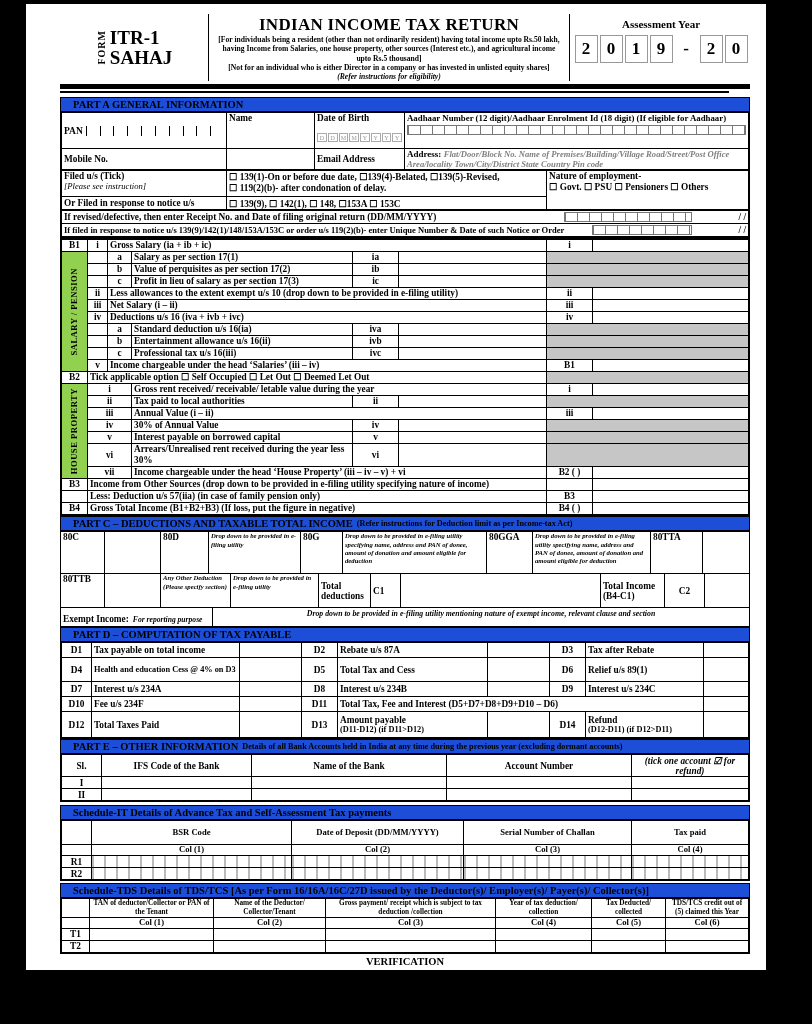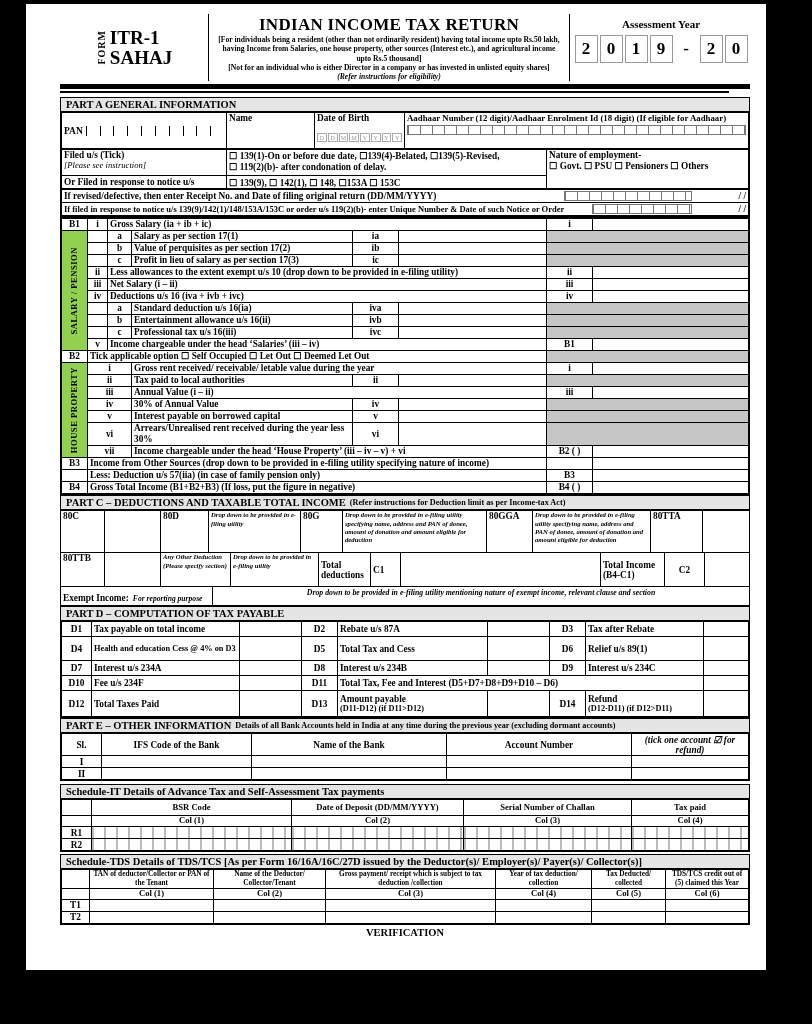--- a/index.html
+++ b/index.html
@@ -19,22 +19,22 @@
   .hdr-sub.it { font-style:italic; }
   .hdr-right { text-align:center; padding:2px 2px 0 4px; }
   .ay-label { font-weight:bold; font-size:11px; margin:2px 0 5px; }
   .ay-boxes { display:flex; gap:2px; justify-content:center; }
   .ay-box { width:23px; height:28px; border:1px solid #999; display:flex; align-items:center; justify-content:center;
             font-size:17px; font-weight:bold; }
   .rule1 { height:5px; background:#000; margin-top:3px; }
   .rule2 { height:2px; background:#000; margin-top:2px; width:97%; }
 
   
-  .bar { background:#e5e5e5; border:1px solid #000; border-bottom:none; font-weight:bold; font-size:10.5px;
-         line-height:13px; padding:0 5px; display:flex; }
+  .bar { background:#1d4ed8; border:1px solid #000; border-bottom:none; font-weight:bold; font-size:10.5px;
+         line-height:13px; padding:0 12px; display:flex; }
   .bar .note { font-weight:bold; }
   .bar .small { font-size:8.2px; align-self:center; margin-left:4px; }
 
   
   table { border-collapse:collapse; width:100%; table-layout:fixed; }
   td { border:1px solid #000; font-size:9.3px; padding:0 2px; vertical-align:middle; overflow:hidden; }
   .wrap { border:1.5px solid #000; }
   .b { font-weight:bold; }
   .i { font-style:italic; }
   .c { text-align:center; }
@@ -159,20 +159,29 @@
                 <span class="dob-cell">M</span>
             <span class="dob-cell">Y</span>
                 <span class="dob-cell">Y</span>
             <span class="dob-cell">Y</span>
                 <span class="dob-cell">Y</span>
           </div>
         </td>
         <td style="vertical-align:top">
           <div class="b" style="font-size:8.8px;line-height:1.2">Aadhaar Number (12 digit)/Aadhaar Enrolment Id (18 digit) (If eligible for Aadhaar)</div>
           <div class="boxes" style="margin-top:1px"></div>
+        </td>
+      </tr>
+      <tr style="height:20px">
+        <td class="b" colspan="1">Mobile No.</td>
+        <td></td>
+        <td class="b">Email Address</td>
+        <td>
+          <span class="b" style="font-size:9px">Address:</span>
+          <span class="addr-hint">Flat/Door/Block No.      Name of Premises/Building/Village Road/Street/Post Office   Area/locality      Town/City/District          State      Country              Pin code</span>
         </td>
       </tr>
     </tbody>
       </table>
     <table style="border-top:1px solid #000">
       <colgroup>
           <col style="width:165px">
           <col style="width:320px">
           <col>
         </colgroup>
@@ -555,21 +564,21 @@
   <div class="wrap">
     <table class="ct">
       <colgroup>
           <col style="width:30px">
           <col style="width:200px">
           <col style="width:172px">
           <col style="width:168px">
           <col>
         </colgroup>
       <tbody>
-          <tr style="height:16px">
+          <tr style="height:24px">
         <td></td>
         <td class="hsm">BSR Code</td>
         <td class="hsm">Date of Deposit (DD/MM/YYYY)</td>
         <td class="hsm">Serial Number of Challan</td>
         <td class="hsm">Tax paid</td>
       </tr>
       <tr style="height:11px">
         <td></td>
         <td class="hsm">Col  (1)</td>
         <td class="hsm">Col  (2)</td>

